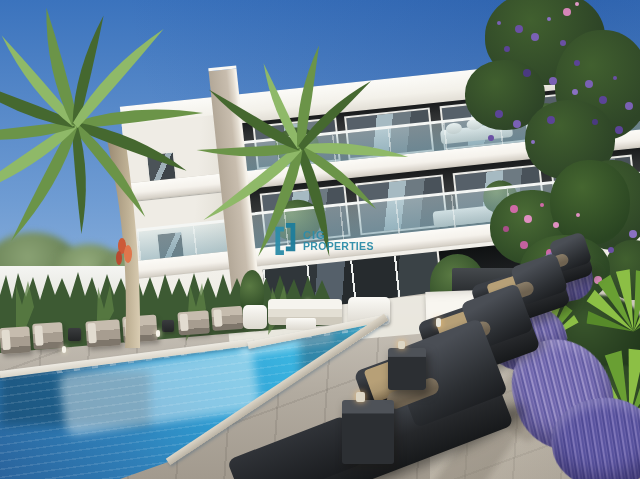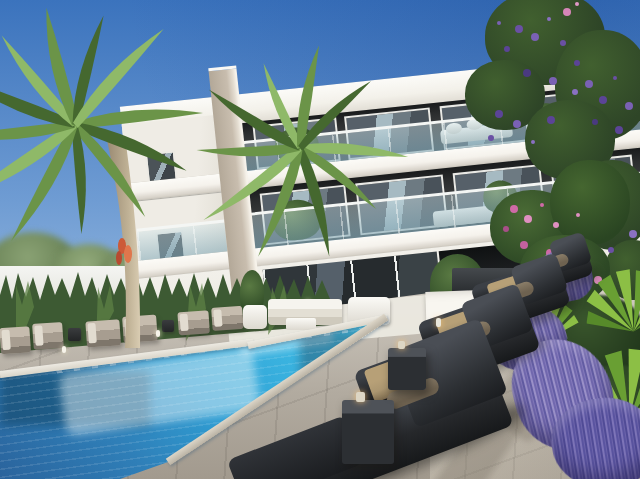--- a/index.html
+++ b/index.html
@@ -376,14 +376,24 @@
         <path d="M0 -3 Q48 -19 108 -10 Q52 -2 0 4 Z" fill="var(--palm_light)"></path>
       </g>
     <g transform="rotate(286)">
         <path d="M0 -3 Q48 -19 104 -10 Q52 -2 0 4 Z" fill="var(--palm_mid)"></path>
       </g>
     <g transform="rotate(322) scale(.9)">
         <path d="M0 -3 Q48 -19 108 -10 Q52 -2 0 4 Z" fill="var(--palm_dark)"></path>
       </g>
   </svg>
 
+  <div class="abs wm">
+    <svg width="34" height="36" viewBox="0 0 36 36">
+      <path d="M10 5 H19 V10 H15 V30 H19 V35 H10 Z" fill="var(--teal)"></path>
+      <path d="M21 1 H31 V31 H21 V26 H26 V6 H21 Z" fill="#1e7e9c"></path>
+    </svg>
+    <div class="wm-txt">
+      <span class="wm-l1">CIG</span>
+      <span class="wm-l2">PROPERTIES</span>
+    </div>
+  </div>
 
 </div>
 
 </body></html>

